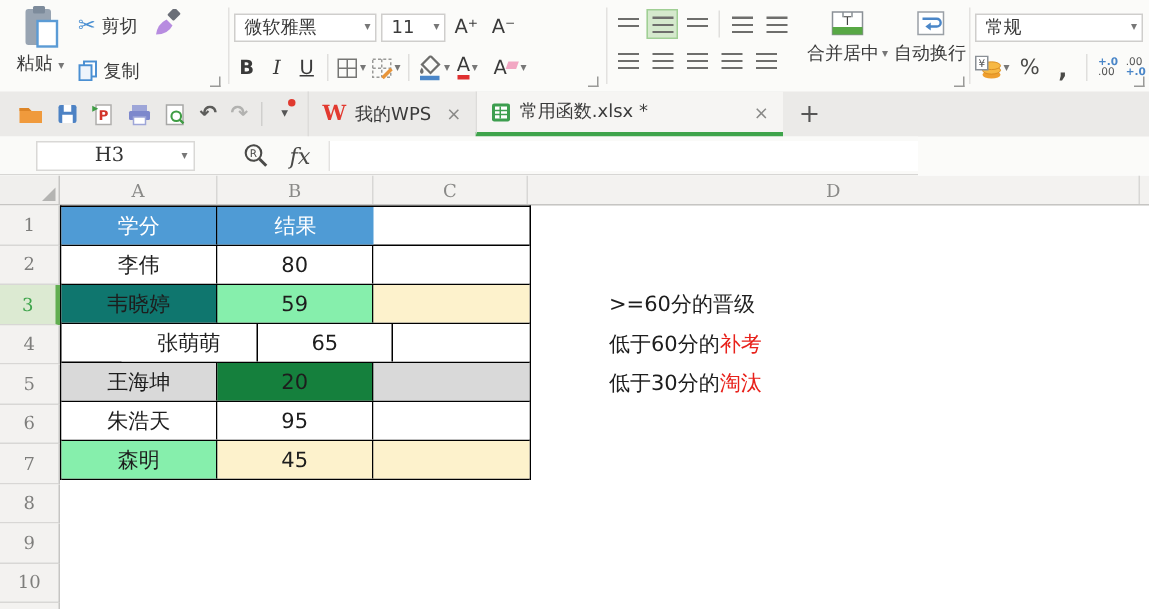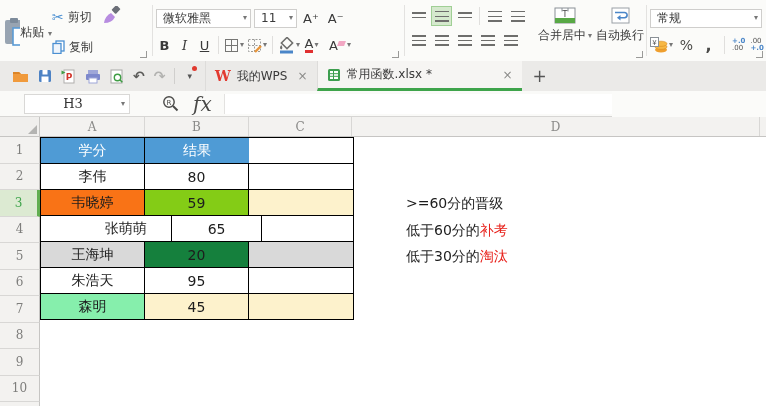--- a/index.html
+++ b/index.html
@@ -7,21 +7,21 @@
   .app{position:relative;width:766px;height:406px;background:#fbfbf9;font-size:12px;color:#3a3a3a;}
   svg{display:block}
 
   
   .ribbon{position:absolute;left:0;top:0;width:766px;height:61px;background:#fbfbf9;}
   .rsep{position:absolute;top:5px;height:51px;width:1px;background:#e3e2e0;}
   .rgroup{position:absolute;top:0;height:61px;}
   .corner{position:absolute;right:3px;bottom:3px;width:6px;height:6px;
     border-right:1px solid #9a9a98;border-bottom:1px solid #9a9a98;}
   .g-clip{left:2px;width:148px;display:flex;padding-top:3px;box-sizing:border-box;}
-  .paste-col{width:50px;display:flex;flex-direction:row;align-items:center;cursor:pointer;}
+  .paste-col{width:50px;display:flex;flex-direction:column;align-items:center;cursor:pointer;}
   .paste-col .lbl{margin-top:1px;white-space:nowrap;}
   .two-col{display:flex;flex-direction:column;justify-content:space-between;height:52px;padding-top:3px;}
   .rrow{display:flex;align-items:center;gap:4px;height:22px;cursor:pointer;white-space:nowrap;}
   .caret{font-size:8px;color:#777;line-height:1;}
   .g-font{left:156px;width:246px;padding-top:6px;box-sizing:border-box;}
   .frow{display:flex;align-items:center;height:24px;gap:3px;}
   .selbox{background:#fff;border:1px solid #cfcecc;height:19px;display:flex;align-items:center;
     padding:0 3px 0 6px;box-sizing:border-box;justify-content:space-between;cursor:pointer;}
   .fontname{width:95px;}
   .fontsize{width:43px;}
@@ -67,21 +67,21 @@
   .plus{display:flex;align-items:center;padding:0 11px;font-size:17px;color:#555;cursor:pointer;}
 
   
   .fbar{position:absolute;left:0;top:91px;width:612px;height:26px;background:#fafaf8;
     border-bottom:1px solid #d7d6d4;box-sizing:border-box;display:flex;align-items:center;}
   .namebox{margin-left:24px;width:106px;height:20px;background:#fff;border:1px solid #d9d8d6;
     box-sizing:border-box;display:flex;align-items:center;cursor:text;}
   .namebox .ref{flex:1;text-align:center;font-family:"DejaVu Serif","Liberation Serif",serif;font-size:13px;color:#333;}
   .namebox .caret{padding-right:4px;}
   .fbtns{display:flex;align-items:center;gap:14px;margin-left:32px;}
-  .fx{font-family:"DejaVu Serif","Liberation Serif",serif;font-style:italic;font-size:20px;color:#4a4a48;}
+  .fx{font-family:"DejaVu Serif","Liberation Serif",serif;font-style:italic;font-size:15px;color:#4a4a48;}
   .finput{flex:1;height:20px;background:#fff;margin-left:12px;border-left:1px solid #e3e2e0;}
 
   
   .sheet{position:absolute;left:0;top:117px;width:766px;height:289px;background:#fff;overflow:hidden;}
   .colhdrs{position:absolute;left:0;top:0;width:766px;height:20px;display:flex;
     background:#f3f2f0;border-bottom:1px solid #c6c5c3;box-sizing:border-box;}
   .colhdr{border-right:1px solid #d8d7d5;box-sizing:border-box;display:flex;align-items:center;justify-content:center;
     color:#8a8a88;font-family:"DejaVu Serif","Liberation Serif",serif;font-size:12px;cursor:pointer;}
   .cornercell{width:40px;position:relative;background:#f0efed;border-right:1px solid #c6c5c3;box-sizing:border-box;cursor:pointer;}
   .cornercell::after{content:"";position:absolute;right:2px;bottom:2px;
@@ -397,22 +397,22 @@
         <div class="trow hdr">
           <div class="tcell" style="width: 104px;">学分</div>
           <div class="tcell" style="width: 104px;">结果</div>
         </div>
         <div class="trow">
           <div class="tcell" style="width: 104px; background: rgb(255, 255, 255);">李伟</div>
           <div class="tcell" style="width: 104px; background: rgb(255, 255, 255);">80</div>
           <div class="tcell" style="width: 104px; background: rgb(255, 255, 255);"></div>
         </div>
         <div class="trow">
-          <div class="tcell" style="width: 104px; background: #f97316;">韦晓婷</div>
-          <div class="tcell" style="width: 104px; background: #84cc16; text-align: right;">59</div>
+          <div class="tcell" style="width: 104px; background: #0f766e;">韦晓婷</div>
+          <div class="tcell" style="width: 104px; background: #86efac; text-align: right;">59</div>
           <div class="tcell" style="width: 104px; background: rgb(253, 242, 204);"></div>
         </div>
         <div class="trow">
           <div class="tcell" style="width: 104px; background: rgb(255, 255, 255); margin-left: 40px;">张萌萌</div>
           <div class="tcell" style="width: 104px; background: rgb(255, 255, 255);">65</div>
           <div class="tcell" style="width: 104px; background: rgb(255, 255, 255);"></div>
         </div>
         <div class="trow">
           <div class="tcell" style="width: 104px; background: rgb(217, 217, 217);">王海坤</div>
           <div class="tcell" style="width: 104px; background: #15803d;">20</div>

